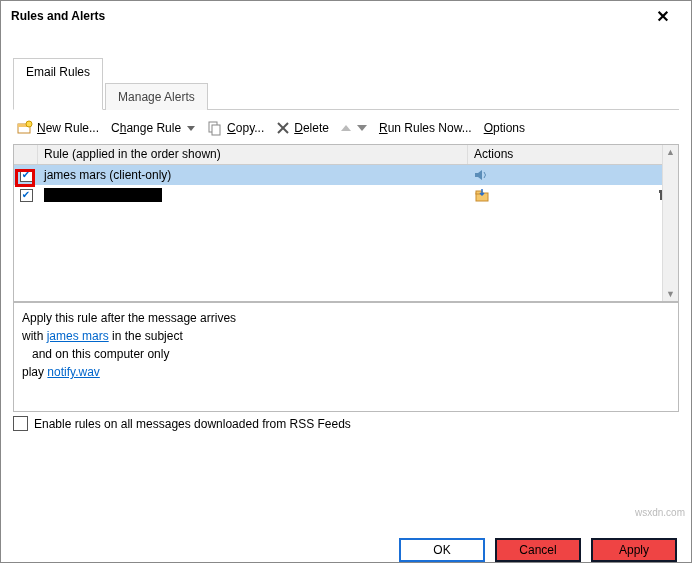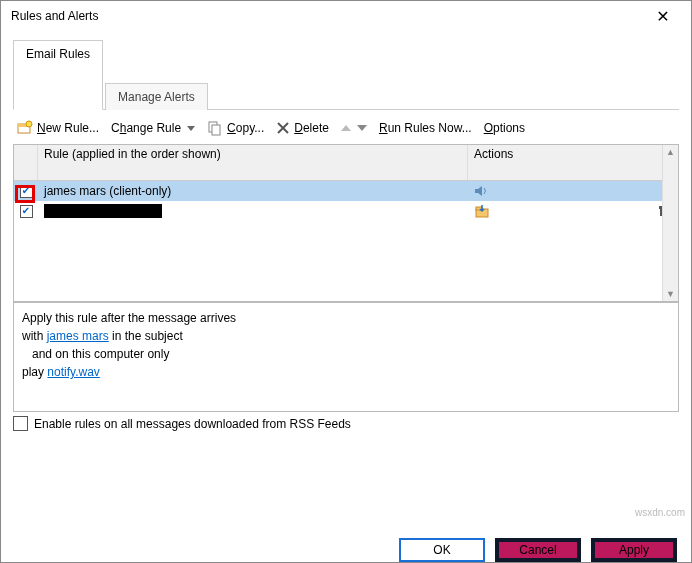--- a/index.html
+++ b/index.html
@@ -1,56 +1,56 @@
 <!DOCTYPE html>
 <html><head>
 <meta charset="utf-8">
 <style>
   * { box-sizing: border-box; font-family: "Segoe UI", Tahoma, sans-serif; font-size: 12px; }
   body { margin: 0; background: #fff; }
   .window { width: 692px; height: 563px; border: 1px solid #888; position: relative; background: #fff; }
-  .titlebar { display: flex; align-items: center; justify-content: space-between; height: 30px; padding: 0 8px 0 10px; }
+  .titlebar { display: flex; align-items: center; justify-content: space-between; height: 30px; padding: 0 8px 0 10px; font-weight: bold; }
   .titlebar .title { font-size: 12px; }
   .titlebar .close { font-size: 16px; width: 40px; text-align: center; cursor: default; }
   .content { padding: 4px 12px 0 12px; }
   .tabs { display: flex; border-bottom: 1px solid #ccc; margin-top: 4px; }
   .tab { padding: 6px 12px; border: 1px solid #ccc; border-bottom: none; background: #fff; margin-right: 2px; position: relative; top: 1px; cursor: default; }
-  .tab.active { background: #fff; border-bottom: 1px solid #fff; }
+  .tab.active { background: #fff; border-bottom: 1px solid #fff; margin-top: 18px; }
   .tab.inactive { background: #f7f7f7; color: #444; margin-top: 43px; }
   .toolbar { display: flex; align-items: center; gap: 12px; padding: 10px 4px 8px 4px; }
   .toolbar .item { display: flex; align-items: center; gap: 4px; cursor: default; }
   .toolbar .item .u { text-decoration: underline; }
   .toolbar .sep-arrows { display: flex; gap: 6px; align-items: center; color: #999; }
   .tri-up, .tri-down { width: 0; height: 0; border-left: 5px solid transparent; border-right: 5px solid transparent; }
   .tri-up { border-bottom: 6px solid #bbb; }
   .tri-down { border-top: 6px solid #888; }
   .caret { width: 0; height: 0; border-left: 4px solid transparent; border-right: 4px solid transparent; border-top: 5px solid #666; margin-left: 2px; }
   .rules-box { border: 1px solid #bbb; height: 158px; position: relative; background: #fff; }
-  .rules-header { display: flex; background: #f0f0f0; border-bottom: 1px solid #ccc; height: 36px; }
+  .rules-header { display: flex; background: #f0f0f0; border-bottom: 1px solid #ccc; height: 20px; }
   .rules-header .col-check { width: 24px; border-right: 1px solid #ddd; }
   .rules-header .col-rule { flex: 1; padding: 2px 6px; border-right: 1px solid #ddd; }
   .rules-header .col-actions { width: 210px; padding: 2px 6px; }
   .rule-row { display: flex; align-items: center; height: 20px; }
   .rule-row.selected { background: #b6d5f1; }
   .rule-row .cell-check { width: 24px; display: flex; align-items: center; justify-content: center; position: relative; }
   .rule-row .cell-rule { flex: 1; padding: 0 6px; display: flex; align-items: center; }
   .rule-row .cell-actions { width: 210px; padding: 0 6px; display: flex; align-items: center; justify-content: space-between; }
   .red-ring { position: absolute; left: 1px; top: 0; width: 20px; height: 18px; border: 3px solid #e20000; pointer-events: none; }
   .checkbox { width: 13px; height: 13px; border: 1px solid #555; background: #fff; display: flex; align-items: center; justify-content: center; font-size: 10px; color: #0066cc; line-height: 1; }
   .redacted { background: #000; width: 118px; height: 14px; }
   .scrollbar { position: absolute; right: 0; top: 0; bottom: 0; width: 16px; background: #f0f0f0; border-left: 1px solid #ddd; display: flex; flex-direction: column; justify-content: space-between; align-items: center; }
   .scroll-arrow { color: #888; font-size: 9px; padding: 2px 0; }
   .desc-label { margin-top: 16px; margin-bottom: 4px; }
   .desc-box { border: 1px solid #bbb; height: 110px; padding: 6px 8px; line-height: 1.5; }
   .desc-box .link { color: #0066cc; text-decoration: underline; }
   .desc-box .indent { padding-left: 10px; }
   .rss-row { display: flex; align-items: center; gap: 6px; margin-top: 4px; }
   .big-checkbox { width: 15px; height: 15px; border: 1px solid #555; background: #fff; }
   .button-row { position: absolute; bottom: 0; right: 14px; display: flex; gap: 10px; }
-  .btn { width: 86px; height: 24px; border: 4px solid #0f172a; background: #be185d; display: flex; align-items: center; justify-content: center; cursor: default; }
+  .btn { width: 86px; height: 24px; border: 2px solid #0f172a; background: #ef4444; display: flex; align-items: center; justify-content: center; cursor: default; }
   .btn.primary { border: 2px solid #1a6fd6; background: #fff; }
   .watermark { position: absolute; right: 6px; bottom: 44px; font-size: 10px; color: #bbb; }
   svg { display: block; }
 </style>
 </head>
 <body>
 
 <div class="window">
 
   <div class="titlebar">

